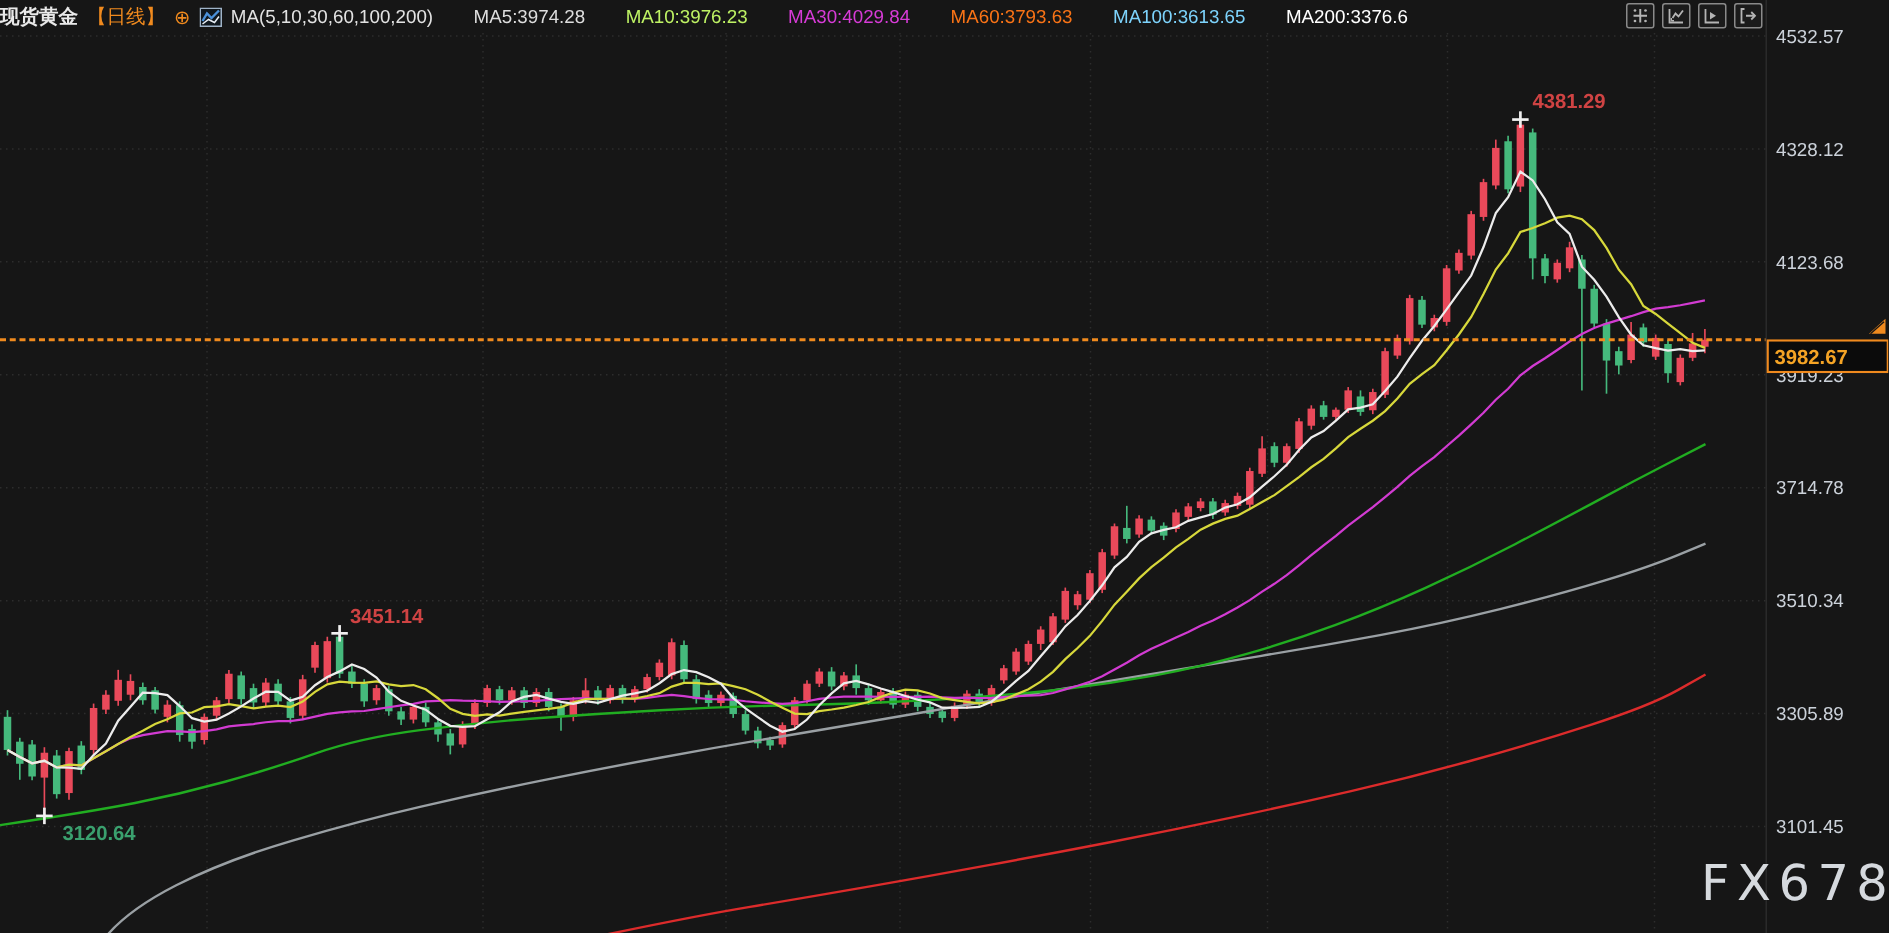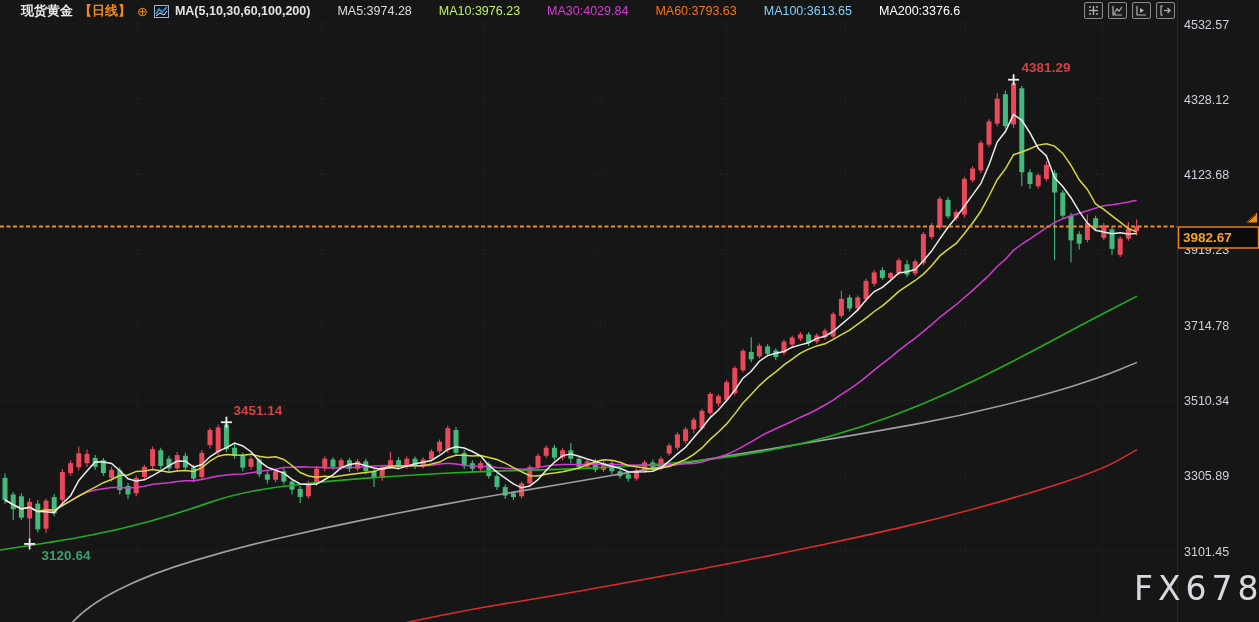--- a/index.html
+++ b/index.html
@@ -1,26 +1,26 @@
 <!DOCTYPE html>
 <html><head>
 <meta charset="utf-8">
 <style>
   html,body{margin:0;padding:0;background:#161616;width:1259px;height:622px;overflow:hidden;
     font-family:"Liberation Sans","DejaVu Sans",sans-serif;}
   #stage{position:relative;width:1259px;height:622px;background:#161616;}
   #chart-svg{position:absolute;left:0;top:0;}
   
   #topbar{position:absolute;left:0;top:0;width:1142px;height:22px;display:flex;align-items:center;
-    gap:6px;padding-left:21px;box-sizing:border-box;font-size:12.5px;white-space:nowrap;z-index:5;}
+    gap:6px;padding-left:0;box-sizing:border-box;font-size:12.5px;white-space:nowrap;z-index:5;}
   .sym{color:#e9e9e9;font-weight:bold;font-size:13px;}
-  .period{color:#f08a1e;font-weight:bold;font-size:13px;}
+  .period{color:#f08a1e;font-weight:normal;font-size:13px;}
   .cplus{color:#f08a1e;font-size:13px;line-height:1;cursor:pointer;}
   .ind-icon{width:15px;height:13px;display:inline-block;}
-  .ma-head{color:#e2e2e2;font-weight:bold;}
+  .ma-head{color:#e2e2e2;}
   .ma-val{margin-left:21px;}
   #tool-icons{position:absolute;right:84px;top:2px;display:flex;gap:5px;z-index:6;}
   .tbtn{width:17px;height:15px;border:1px solid #8a8a8a;border-radius:2px;background:#1b1b1b;
     display:flex;align-items:center;justify-content:center;cursor:pointer;}
   .tbtn svg{display:block;}
 </style>
 </head>
 <body>
 
 <div id="stage">

